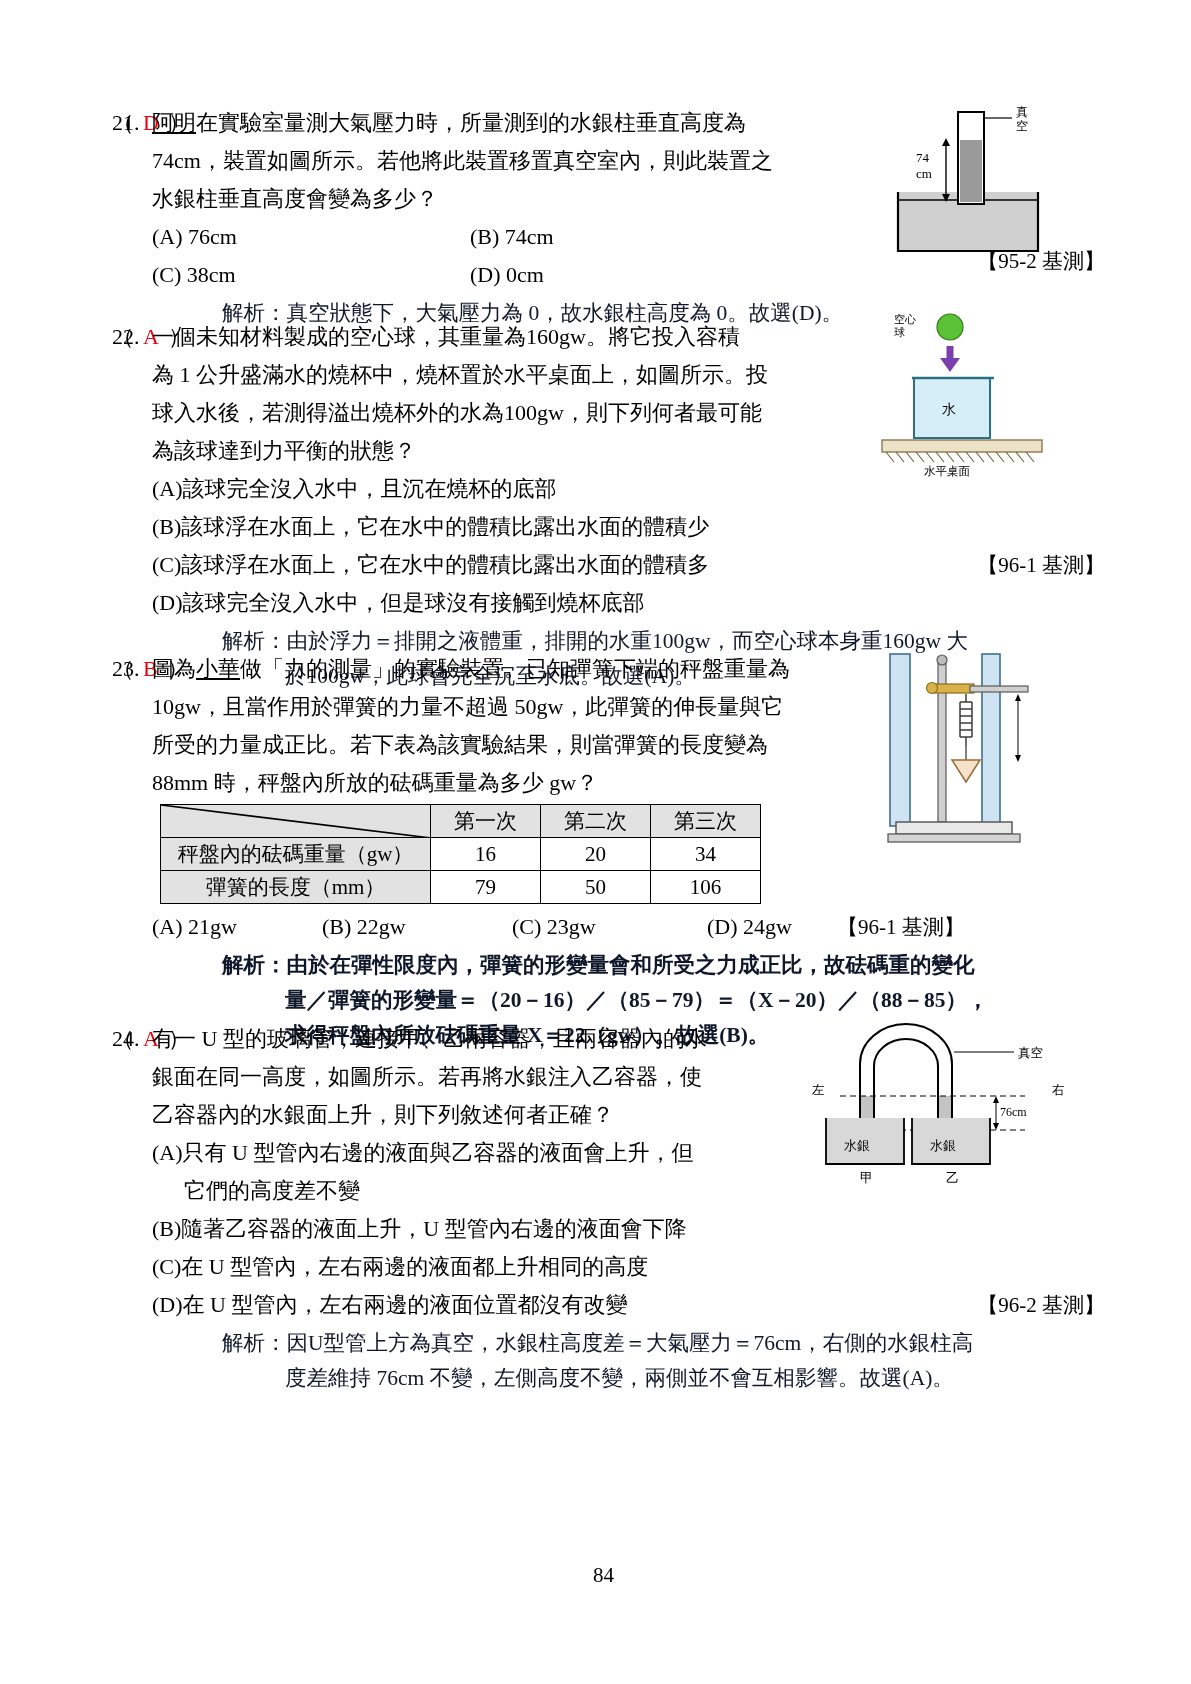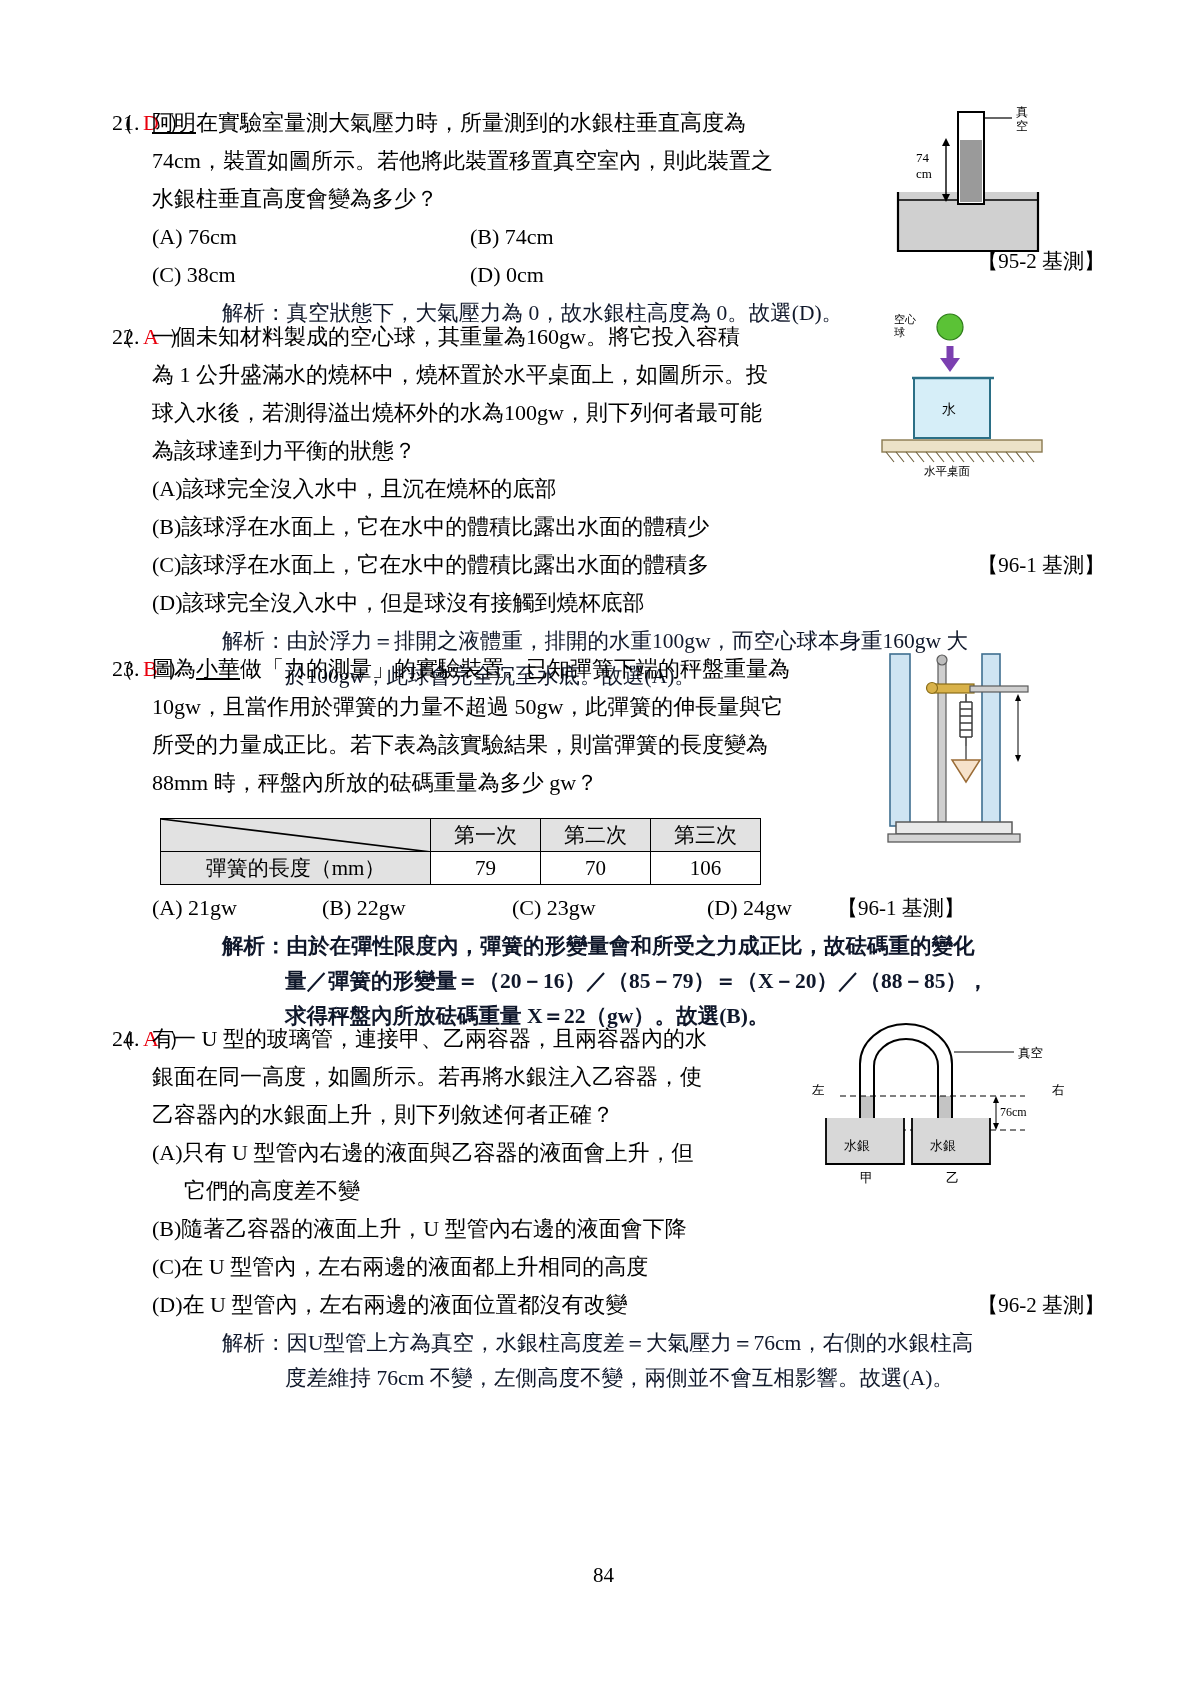--- a/index.html
+++ b/index.html
@@ -50,21 +50,21 @@
 
   .expl {
     color:#0f172a;
     font-size:21.5px; line-height:35px;
   }
   .expl .ind { display:inline-block; width:63px; }
 
   
   table.data {
     border-collapse:collapse;
-    margin:16px 0 4px 8px;
+    margin:2px 0 4px 8px;
     font-size:21px;
     border-radius:29px;
   }
   table.data td, table.data th {
     border:1.6px solid #000;
     text-align:center;
     height:33px;
     font-weight:normal;
     font-size:21px;
     padding:1px 4px;
@@ -214,23 +214,29 @@
             <td class="corner">
               <svg width="270" height="33">
                     <line x1="0" y1="0" x2="270" y2="33" stroke="#000" stroke-width="1.6"></line>
                   </svg>
             </td>
             <td class="hdr-cell">第一次</td>
             <td class="hdr-cell">第二次</td>
             <td class="hdr-cell">第三次</td>
           </tr>
           <tr>
+            <td class="lbl-cell">秤盤內的砝碼重量（gw）</td>
+            <td class="val-cell">16</td>
+            <td class="val-cell">20</td>
+            <td class="val-cell">34</td>
+          </tr>
+          <tr>
             <td class="lbl-cell">彈簧的長度（mm）</td>
             <td class="val-cell">79</td>
-            <td class="val-cell">70</td>
+            <td class="val-cell">50</td>
             <td class="val-cell">106</td>
           </tr>
         </tbody>
           </table>
 
         <div class="opts4">
           <span class="o1">(A) 21gw</span>
           <span class="o2">(B) 22gw</span>
           <span class="o3">(C) 23gw</span>
           <span class="o4">(D) 24gw</span>

